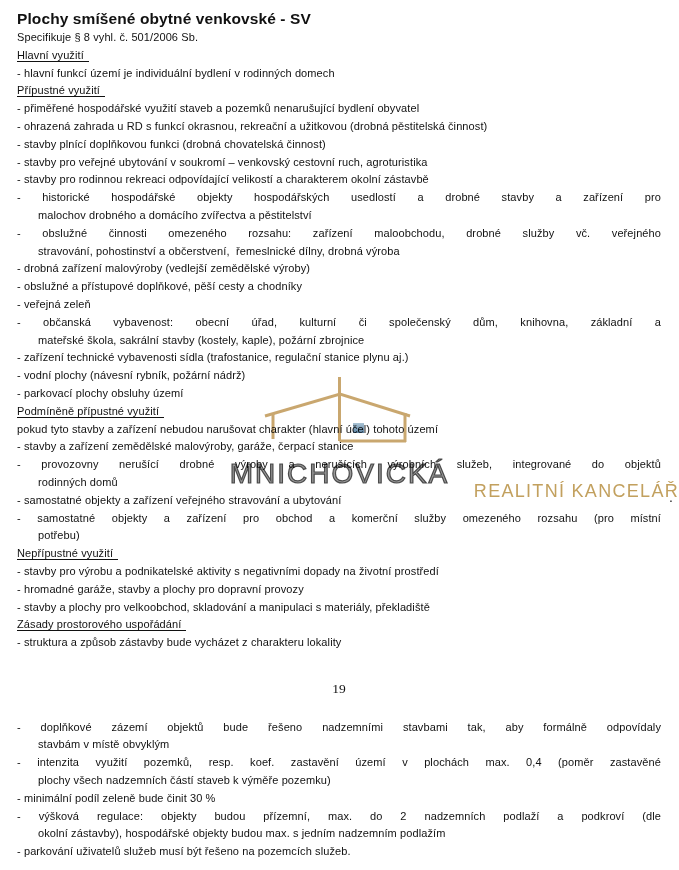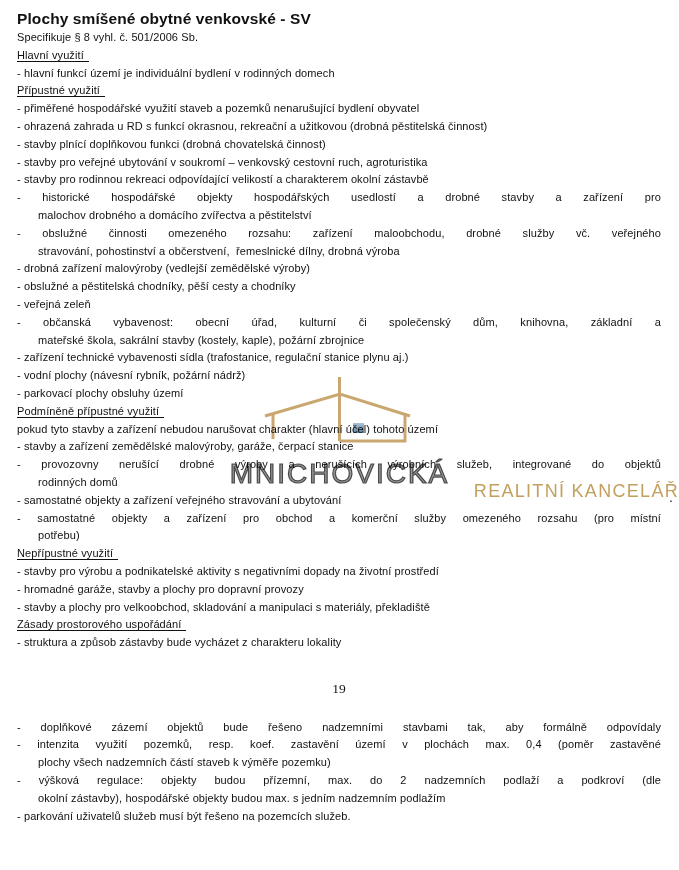--- a/index.html
+++ b/index.html
@@ -85,21 +85,21 @@
       <div class="line plain">- přiměřené hospodářské využití staveb a pozemků nenarušující bydlení obyvatel</div>
       <div class="line plain">- ohrazená zahrada u RD s funkcí okrasnou, rekreační a užitkovou (drobná pěstitelská činnost)</div>
       <div class="line plain">- stavby plnící doplňkovou funkci (drobná chovatelská činnost)</div>
       <div class="line plain">- stavby pro veřejné ubytování v soukromí – venkovský cestovní ruch, agroturistika</div>
       <div class="line plain">- stavby pro rodinnou rekreaci odpovídající velikostí a charakterem okolní zástavbě</div>
       <div class="line just">- historické hospodářské objekty hospodářských usedlostí a drobné stavby a zařízení pro</div>
       <div class="line cont">malochov drobného a domácího zvířectva a pěstitelství</div>
       <div class="line just">- obslužné činnosti omezeného rozsahu: zařízení maloobchodu, drobné služby vč. veřejného</div>
       <div class="line cont">stravování, pohostinství a občerstvení,  řemeslnické dílny, drobná výroba</div>
       <div class="line plain">- drobná zařízení malovýroby (vedlejší zemědělské výroby)</div>
-      <div class="line plain">- obslužné a pěstitelská chodníky, pěší cesty a chodníky</div>
+      <div class="line plain">- obslužné a přístupové doplňkové, pěší cesty a chodníky</div>
       <div class="line plain">- veřejná zeleň</div>
       <div class="line just">- občanská vybavenost: obecní úřad, kulturní či společenský dům, knihovna, základní a</div>
       <div class="line cont">mateřské škola, sakrální stavby (kostely, kaple), požární zbrojnice</div>
       <div class="line plain">- zařízení technické vybavenosti sídla (trafostanice, regulační stanice plynu aj.)</div>
       <div class="line plain">- vodní plochy (návesní rybník, požární nádrž)</div>
       <div class="line plain">- parkovací plochy obsluhy území</div>
       <div class="line heading"><span>Podmíněně přípustné využití</span></div>
       <div class="line plain">pokud tyto stavby a zařízení nebudou narušovat charakter (hlavní účel) tohoto území</div>
       <div class="line plain">- stavby a zařízení zemědělské malovýroby, garáže, čerpací stanice</div>
       <div class="line just">- provozovny nerušící drobné výroby a nerušících výrobních služeb, integrované do objektů</div>
@@ -108,22 +108,24 @@
       <div class="line just">- samostatné objekty a zařízení pro obchod a komerční služby omezeného rozsahu (pro místní</div>
       <div class="line cont">potřebu)</div>
       <div class="line heading"><span>Nepřípustné využití</span></div>
       <div class="line plain">- stavby pro výrobu a podnikatelské aktivity s negativními dopady na životní prostředí</div>
       <div class="line plain">- hromadné garáže, stavby a plochy pro dopravní provozy</div>
       <div class="line plain">- stavby a plochy pro velkoobchod, skladování a manipulaci s materiály, překladiště</div>
       <div class="line heading"><span>Zásady prostorového uspořádání</span></div>
       <div class="line plain">- struktura a způsob zástavby bude vycházet z charakteru lokality</div>
       <div class="line pagenum">19</div>
       <div class="line just">- doplňkové zázemí objektů bude řešeno nadzemními stavbami tak, aby formálně odpovídaly</div>
+      <div class="line cont">stavbám v místě obvyklým</div>
       <div class="line just">- intenzita využití pozemků, resp. koef. zastavění území v plochách max. 0,4 (poměr zastavěné</div>
       <div class="line cont">plochy všech nadzemních částí staveb k výměře pozemku)</div>
+      <div class="line plain">- minimální podíl zeleně bude činit 30 %</div>
       <div class="line just">- výšková regulace: objekty budou přízemní, max. do 2 nadzemních podlaží a podkroví (dle</div>
       <div class="line cont">okolní zástavby), hospodářské objekty budou max. s jedním nadzemním podlažím</div>
       <div class="line plain">- parkování uživatelů služeb musí být řešeno na pozemcích služeb.</div>
     </div>
 
   <div class="watermark">
     <svg class="house-svg" width="162" height="72" viewBox="0 0 162 72">
       <g stroke="#c7a368" stroke-width="3" fill="none" opacity="0.95">
         <line x1="86.5" y1="3" x2="86.5" y2="67"></line>
         <polyline points="12,42 87,20 157,42"></polyline>

